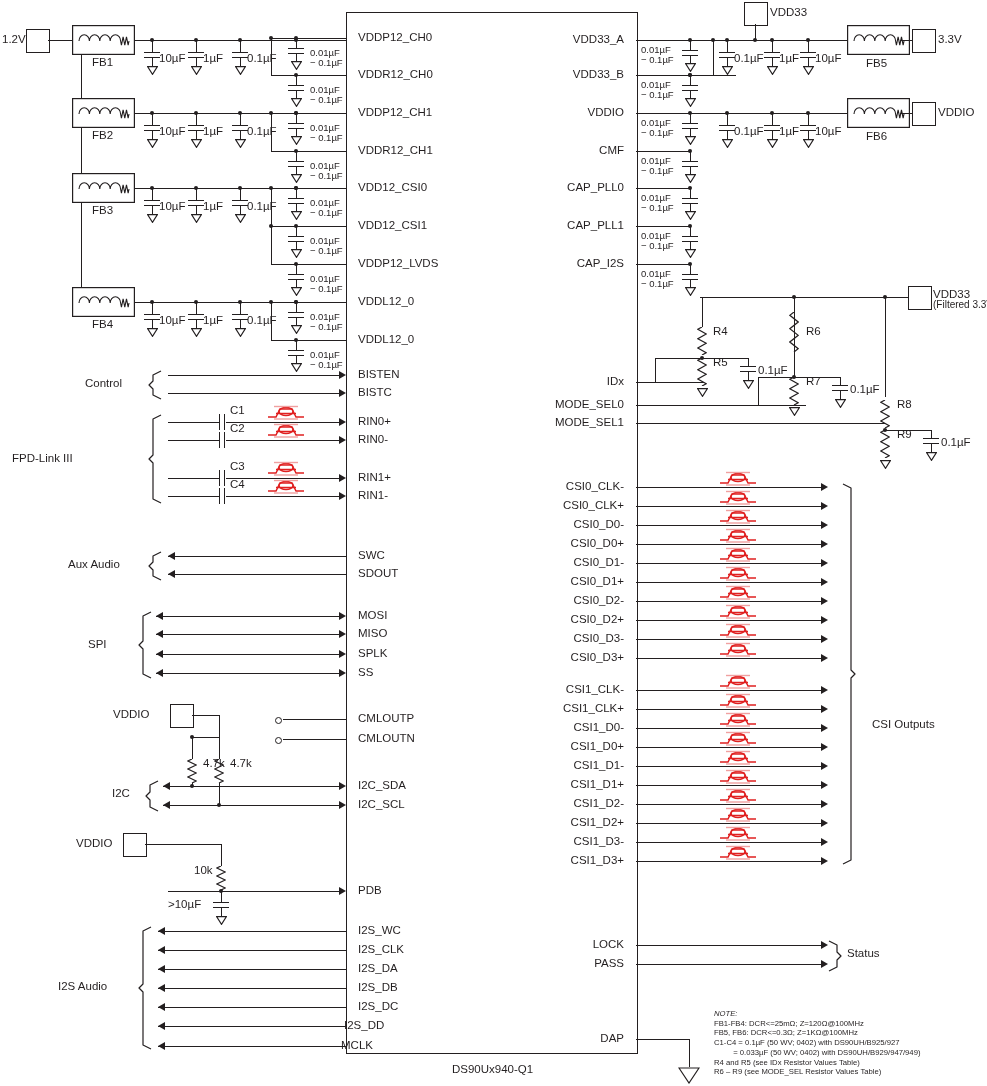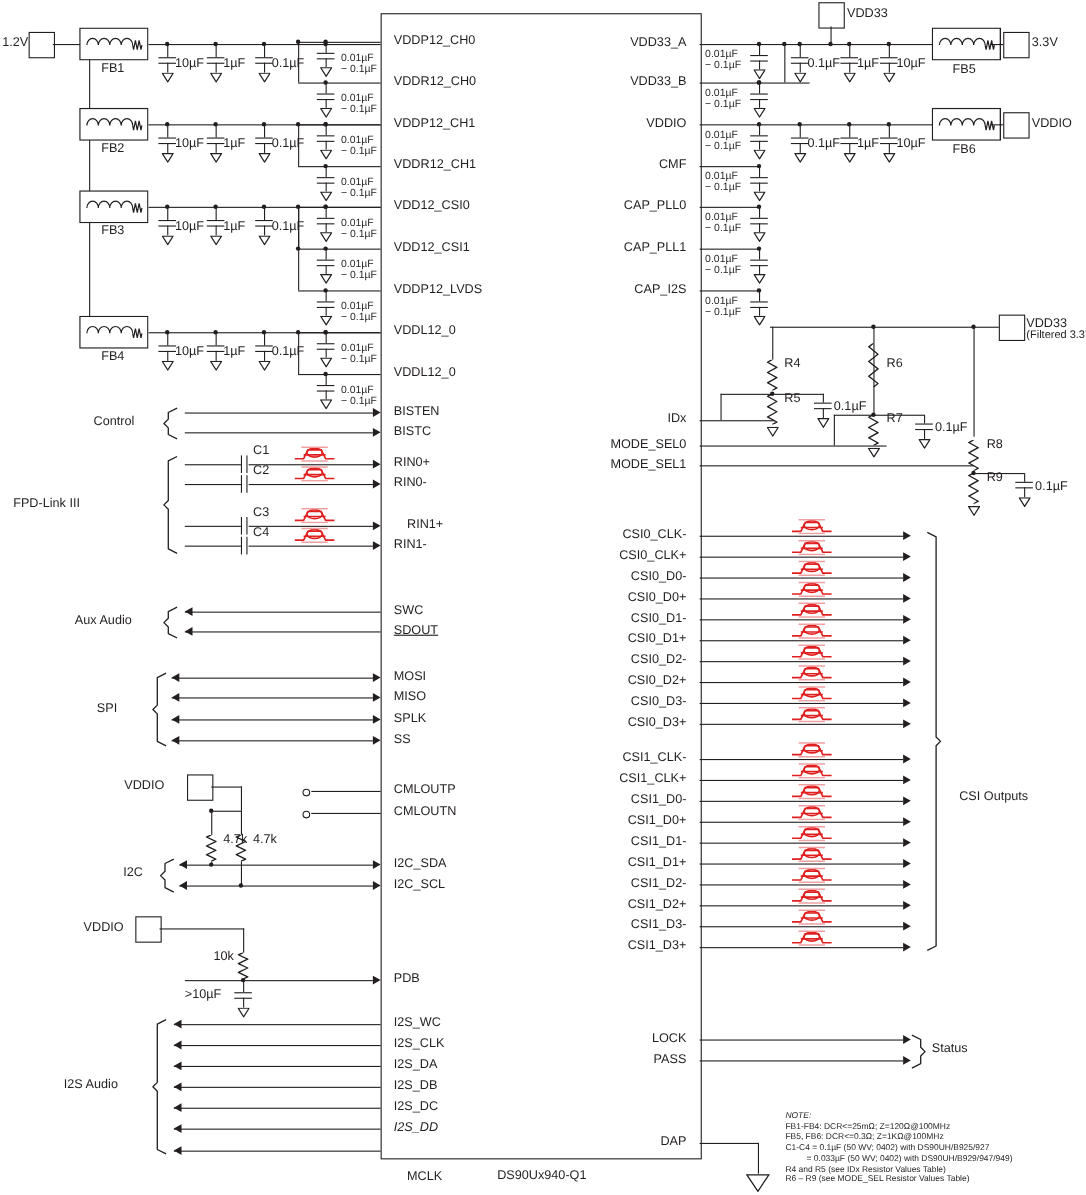--- a/index.html
+++ b/index.html
@@ -57,40 +57,40 @@
       <div class="pinL" style="left:358px;top:144px;">VDDR12_CH1</div>
       <div class="pinL" style="left:358px;top:181px;">VDD12_CSI0</div>
       <div class="pinL" style="left:358px;top:219px;">VDD12_CSI1</div>
       <div class="pinL" style="left:358px;top:257px;">VDDP12_LVDS</div>
       <div class="pinL" style="left:358px;top:295px;">VDDL12_0</div>
       <div class="pinL" style="left:358px;top:333px;">VDDL12_0</div>
       <div class="pinL" style="left:358px;top:368px;">BISTEN</div>
       <div class="pinL" style="left:358px;top:386px;">BISTC</div>
       <div class="pinL" style="left:358px;top:415px;">RIN0+</div>
       <div class="pinL" style="left:358px;top:433px;">RIN0-</div>
-      <div class="pinL" style="left:358px;top:471px;margin-left:12px;">RIN1+</div>
+      <div class="pinL" style="left:358px;top:471px;">RIN1+</div>
       <div class="pinL" style="left:358px;top:489px;">RIN1-</div>
       <div class="pinL" style="left:358px;top:549px;">SWC</div>
-      <div class="pinL" style="left:358px;top:567px;text-decoration:underline;">SDOUT</div>
+      <div class="pinL" style="left:358px;top:567px;">SDOUT</div>
       <div class="pinL" style="left:358px;top:609px;">MOSI</div>
       <div class="pinL" style="left:358px;top:627px;">MISO</div>
       <div class="pinL" style="left:358px;top:647px;">SPLK</div>
       <div class="pinL" style="left:358px;top:666px;">SS</div>
       <div class="pinL" style="left:358px;top:712px;">CMLOUTP</div>
       <div class="pinL" style="left:358px;top:732px;">CMLOUTN</div>
       <div class="pinL" style="left:358px;top:779px;">I2C_SDA</div>
       <div class="pinL" style="left:358px;top:798px;">I2C_SCL</div>
       <div class="pinL" style="left:358px;top:884px;">PDB</div>
       <div class="pinL" style="left:358px;top:924px;">I2S_WC</div>
       <div class="pinL" style="left:358px;top:943px;">I2S_CLK</div>
       <div class="pinL" style="left:358px;top:962px;">I2S_DA</div>
       <div class="pinL" style="left:358px;top:981px;">I2S_DB</div>
       <div class="pinL" style="left:358px;top:1000px;">I2S_DC</div>
-      <div class="pinL" style="left:358px;top:1019px;font-style:italic;">I2S_DD</div>
-      <div class="pinL" style="left:370px;top:1039px;margin-top:25px;">MCLK</div>
+      <div class="pinL" style="left:344px;top:1019px;">I2S_DD</div>
+      <div class="pinL" style="left:341px;top:1039px;">MCLK</div>
     </div>
 
   <div id="right-pin-labels">
       <div class="pinR" style="left:0px;top:33px;width:624px;">VDD33_A</div>
       <div class="pinR" style="left:0px;top:68px;width:624px;">VDD33_B</div>
       <div class="pinR" style="left:0px;top:106px;width:624px;">VDDIO</div>
       <div class="pinR" style="left:0px;top:144px;width:624px;">CMF</div>
       <div class="pinR" style="left:0px;top:181px;width:624px;">CAP_PLL0</div>
       <div class="pinR" style="left:0px;top:219px;width:624px;">CAP_PLL1</div>
       <div class="pinR" style="left:0px;top:257px;width:624px;">CAP_I2S</div>

